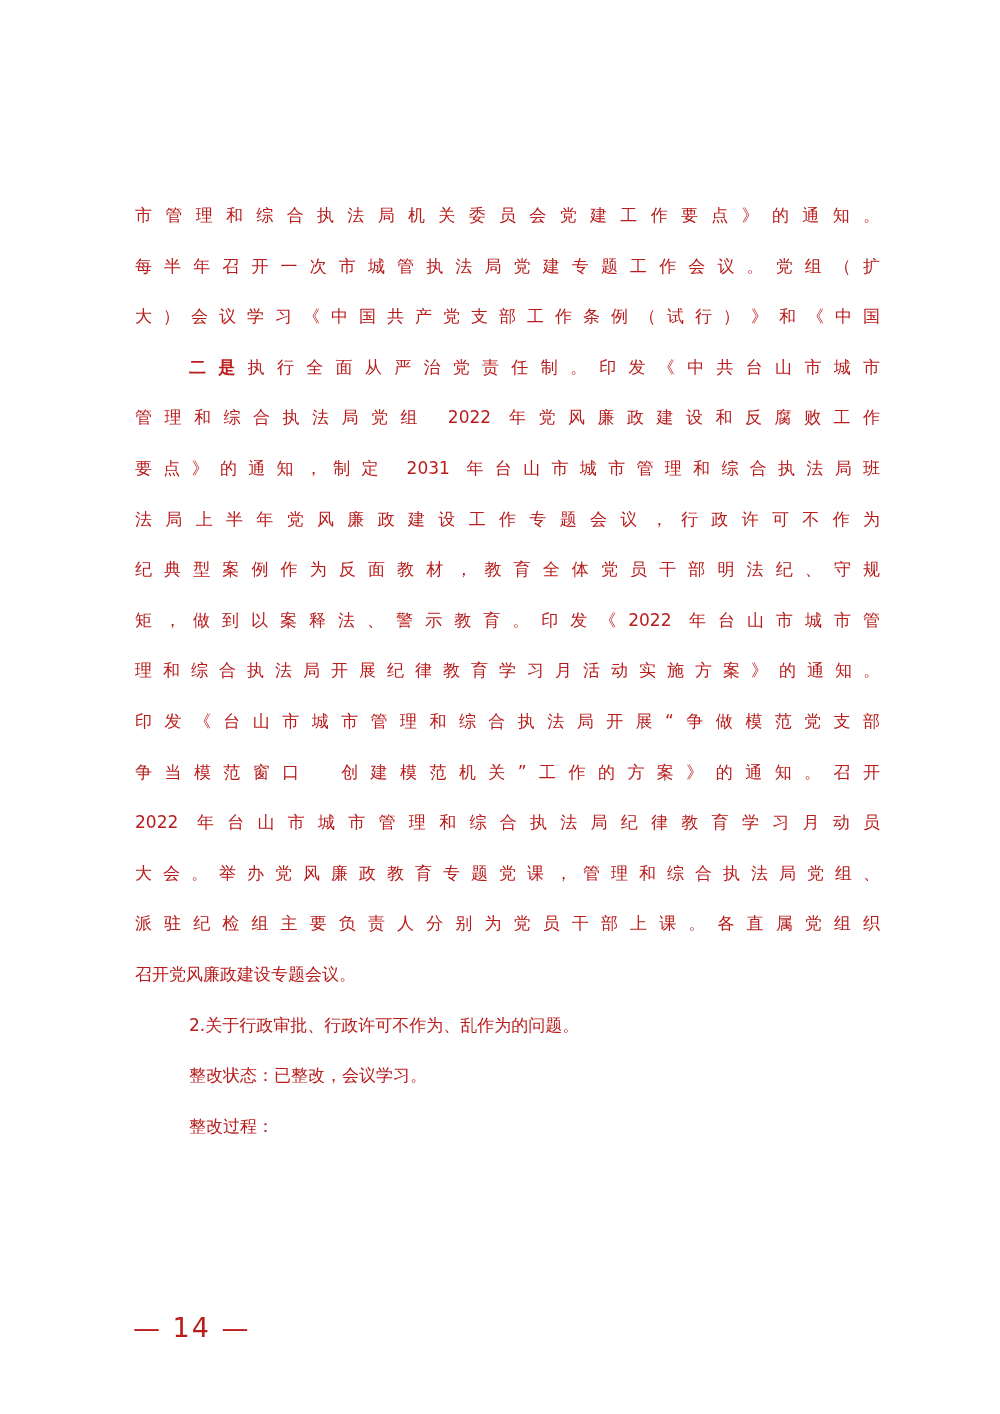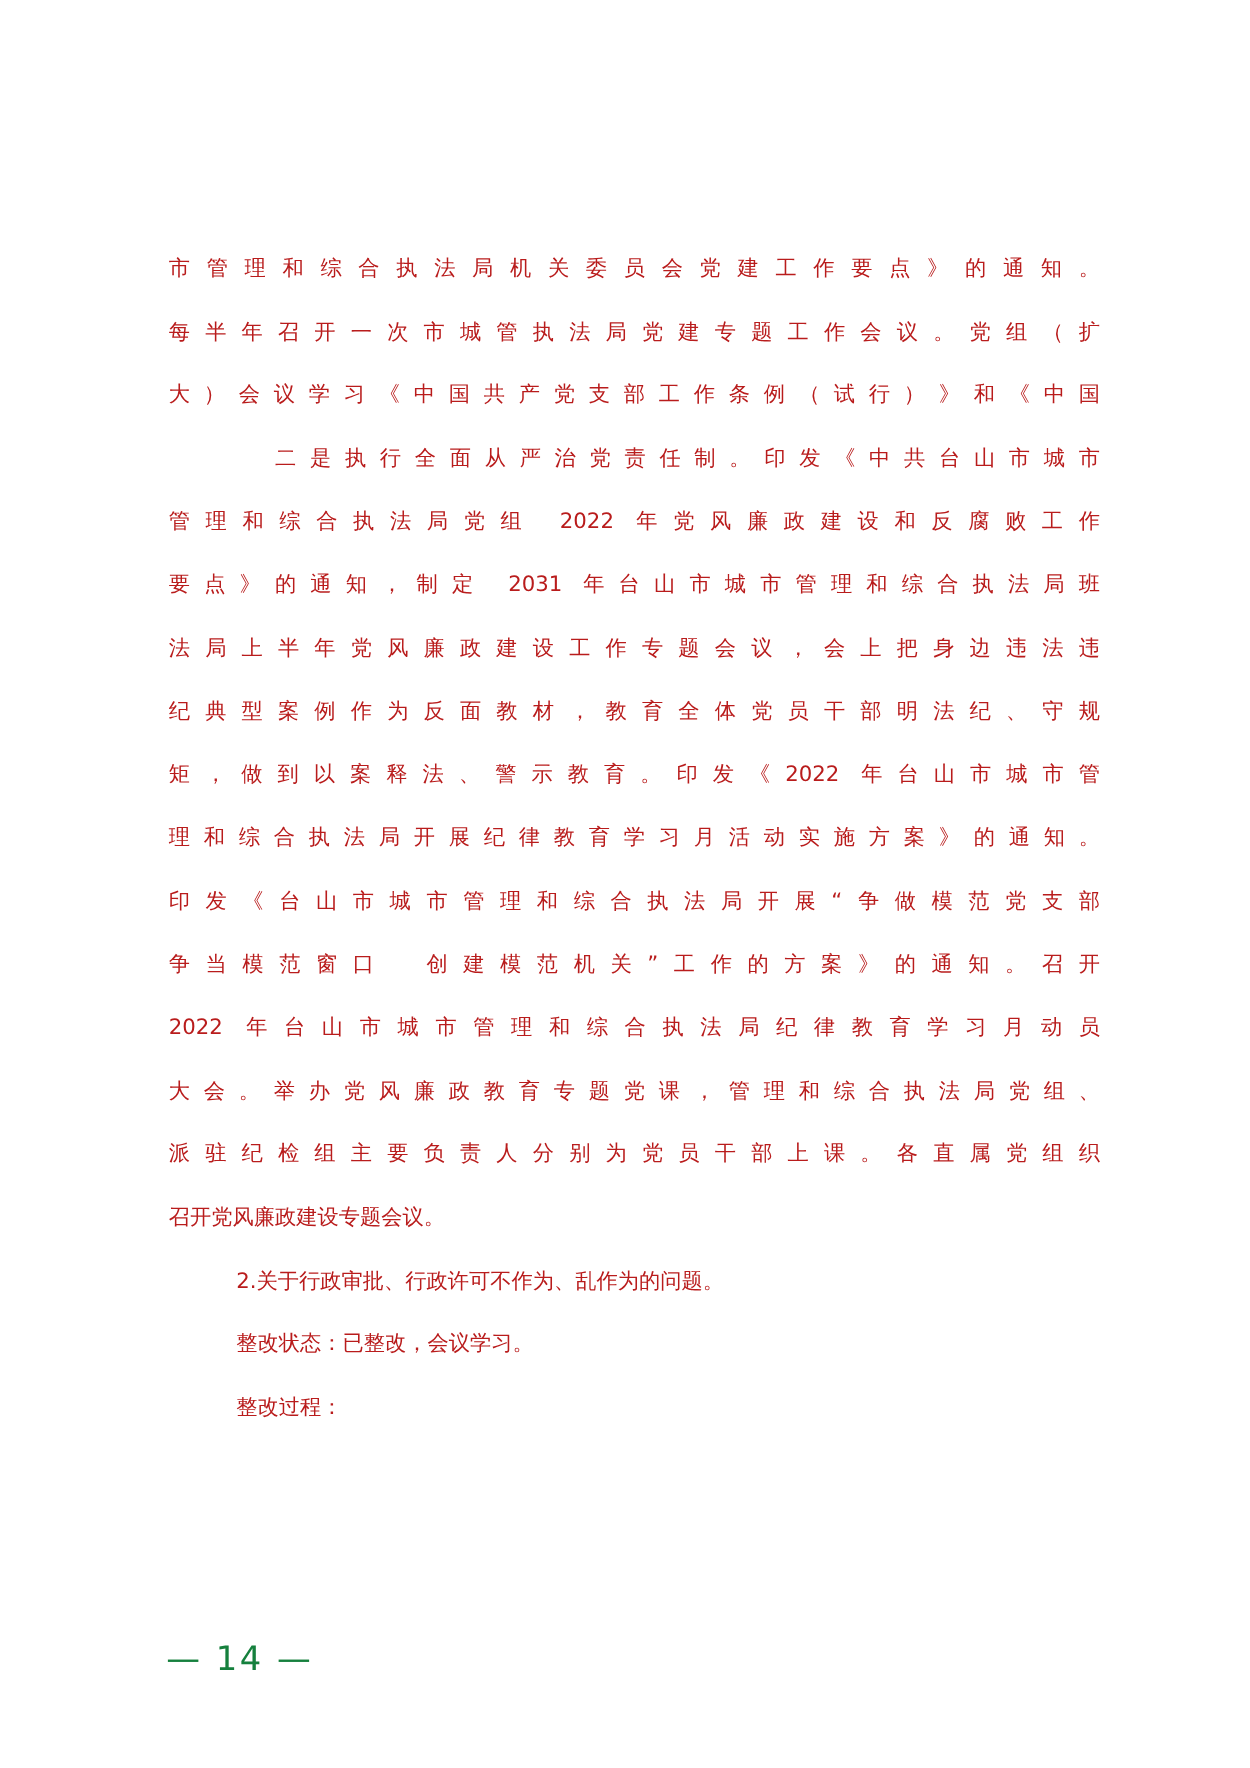--- a/index.html
+++ b/index.html
@@ -41,47 +41,46 @@
   .line.p {
     text-align: left;
     text-align-last: left;
   }
   
   .line.ind {
     text-indent: 54px;
     text-align: center;
   }
   .lead {
-    font-weight: 400;
-    margin-left: 31px;
+    font-weight: 700;
   }
   .footer {
     position: absolute;
     left: 133px;
     top: 1312px;
     font-size: 27px;
-    color: #15803d;
+    color: #b91c1c;
     letter-spacing: 2px;
   }
 </style>
 </head>
 <body>
 
 <div class="page">
 
   <div class="doc-body">
 
     <div class="line j"><span>市管理和综合执法局机关委员会党建工作要点》的通知。</span></div>
     <div class="line j"><span>每半年召开一次市城管执法局党建专题工作会议。党组（扩</span></div>
     <div class="line j"><span>大）会议学习《中国共产党支部工作条例（试行）》和《中国</span></div>
 
     <div class="line j ind"><span class="lead">二是</span><span>执行全面从严治党责任制。印发《中共台山市城市</span></div>
     <div class="line j"><span>管理和综合执法局党组 2022 年党风廉政建设和反腐败工作</span></div>
     <div class="line j"><span>要点》的通知，制定 2031 年台山市城市管理和综合执法局班</span></div>
-    <div class="line j"><span>法局上半年党风廉政建设工作专题会议，会上把身边违法违</span></div>
+    <div class="line j"><span>法局上半年党风廉政建设工作专题会议，行政许可不作为</span></div>
     <div class="line j"><span>纪典型案例作为反面教材，教育全体党员干部明法纪、守规</span></div>
     <div class="line j"><span>矩，做到以案释法、警示教育。印发《2022 年台山市城市管</span></div>
     <div class="line j"><span>理和综合执法局开展纪律教育学习月活动实施方案》的通知。</span></div>
     <div class="line j"><span>印发《台山市城市管理和综合执法局开展“争做模范党支部</span></div>
     <div class="line j"><span>争当模范窗口　创建模范机关”工作的方案》的通知。召开</span></div>
     <div class="line j"><span>2022 年台山市城市管理和综合执法局纪律教育学习月动员</span></div>
     <div class="line j"><span>大会。举办党风廉政教育专题党课，管理和综合执法局党组、</span></div>
     <div class="line j"><span>派驻纪检组主要负责人分别为党员干部上课。各直属党组织</span></div>
     <div class="line p"><span>召开党风廉政建设专题会议。</span></div>
 

